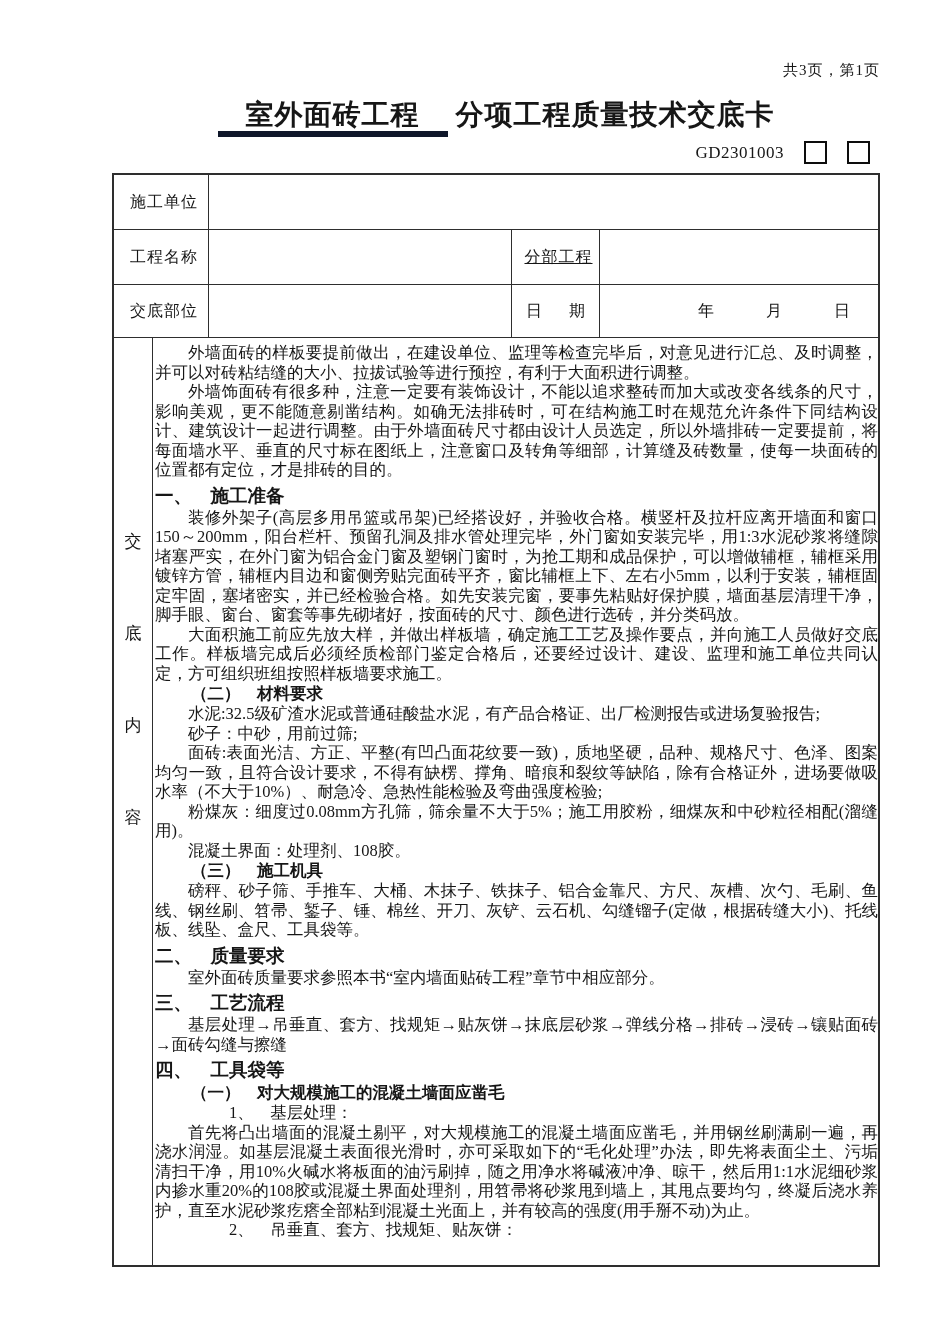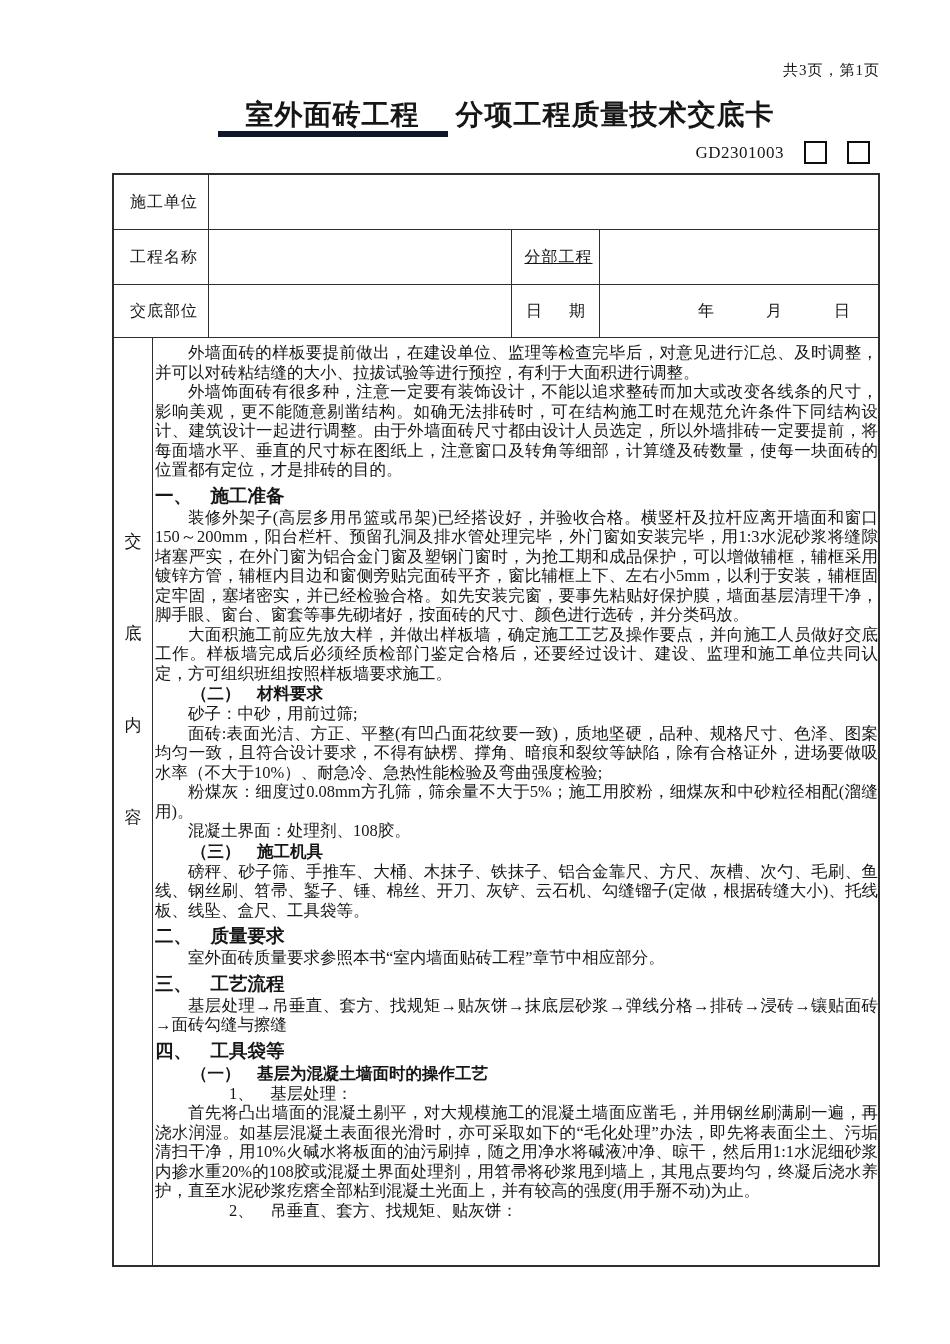--- a/index.html
+++ b/index.html
@@ -113,32 +113,33 @@
         <span>内</span>
         <span>容</span>
       </div>
       <div class="cell grow content">
         <p class="body">外墙面砖的样板要提前做出，在建设单位、监理等检查完毕后，对意见进行汇总、及时调整，并可以对砖粘结缝的大小、拉拔试验等进行预控，有利于大面积进行调整。</p>
         <p class="body">外墙饰面砖有很多种，注意一定要有装饰设计，不能以追求整砖而加大或改变各线条的尺寸，影响美观，更不能随意剔凿结构。如确无法排砖时，可在结构施工时在规范允许条件下同结构设计、建筑设计一起进行调整。由于外墙面砖尺寸都由设计人员选定，所以外墙排砖一定要提前，将每面墙水平、垂直的尺寸标在图纸上，注意窗口及转角等细部，计算缝及砖数量，使每一块面砖的位置都有定位，才是排砖的目的。</p>
         <p class="h1">一、　施工准备</p>
         <p class="body">装修外架子(高层多用吊篮或吊架)已经搭设好，并验收合格。横竖杆及拉杆应离开墙面和窗口150～200mm，阳台栏杆、预留孔洞及排水管处理完毕，外门窗如安装完毕，用1:3水泥砂浆将缝隙堵塞严实，在外门窗为铝合金门窗及塑钢门窗时，为抢工期和成品保护，可以增做辅框，辅框采用镀锌方管，辅框内目边和窗侧旁贴完面砖平齐，窗比辅框上下、左右小5mm，以利于安装，辅框固定牢固，塞堵密实，并已经检验合格。如先安装完窗，要事先粘贴好保护膜，墙面基层清理干净，脚手眼、窗台、窗套等事先砌堵好，按面砖的尺寸、颜色进行选砖，并分类码放。</p>
         <p class="body">大面积施工前应先放大样，并做出样板墙，确定施工工艺及操作要点，并向施工人员做好交底工作。样板墙完成后必须经质检部门鉴定合格后，还要经过设计、建设、监理和施工单位共同认定，方可组织班组按照样板墙要求施工。</p>
         <p class="h2">（二）　材料要求</p>
+        <p class="body">水泥:32.5级矿渣水泥或普通硅酸盐水泥，有产品合格证、出厂检测报告或进场复验报告;</p>
         <p class="body">砂子：中砂，用前过筛;</p>
         <p class="body">面砖:表面光洁、方正、平整(有凹凸面花纹要一致)，质地坚硬，品种、规格尺寸、色泽、图案均匀一致，且符合设计要求，不得有缺楞、撑角、暗痕和裂纹等缺陷，除有合格证外，进场要做吸水率（不大于10%）、耐急冷、急热性能检验及弯曲强度检验;</p>
         <p class="body">粉煤灰：细度过0.08mm方孔筛，筛余量不大于5%；施工用胶粉，细煤灰和中砂粒径相配(溜缝用)。</p>
         <p class="body">混凝土界面：处理剂、108胶。</p>
         <p class="h2">（三）　施工机具</p>
         <p class="body">磅秤、砂子筛、手推车、大桶、木抹子、铁抹子、铝合金靠尺、方尺、灰槽、次勺、毛刷、鱼线、钢丝刷、笤帚、錾子、锤、棉丝、开刀、灰铲、云石机、勾缝镏子(定做，根据砖缝大小)、托线板、线坠、盒尺、工具袋等。</p>
         <p class="h1">二、　质量要求</p>
         <p class="body">室外面砖质量要求参照本书“室内墙面贴砖工程”章节中相应部分。</p>
         <p class="h1">三、　工艺流程</p>
         <p class="body">基层处理→吊垂直、套方、找规矩→贴灰饼→抹底层砂浆→弹线分格→排砖→浸砖→镶贴面砖→面砖勾缝与擦缝</p>
         <p class="h1">四、　工具袋等</p>
-        <p class="h2">（一）　基层为混凝土墙面时的操作工艺</p>
+        <p class="h2">（一）　对大规模施工的混凝土墙面应凿毛</p>
         <p class="num">1、　基层处理：</p>
         <p class="body">首先将凸出墙面的混凝土剔平，对大规模施工的混凝土墙面应凿毛，并用钢丝刷满刷一遍，再浇水润湿。如基层混凝土表面很光滑时，亦可采取如下的“毛化处理”办法，即先将表面尘土、污垢清扫干净，用10%火碱水将板面的油污刷掉，随之用净水将碱液冲净、晾干，然后用1:1水泥细砂浆内掺水重20%的108胶或混凝土界面处理剂，用笤帚将砂浆甩到墙上，其甩点要均匀，终凝后浇水养护，直至水泥砂浆疙瘩全部粘到混凝土光面上，并有较高的强度(用手掰不动)为止。</p>
         <p class="num">2、　吊垂直、套方、找规矩、贴灰饼：</p>
       </div>
     </div>
 
   </div>
 </div>
 
 </body></html>

